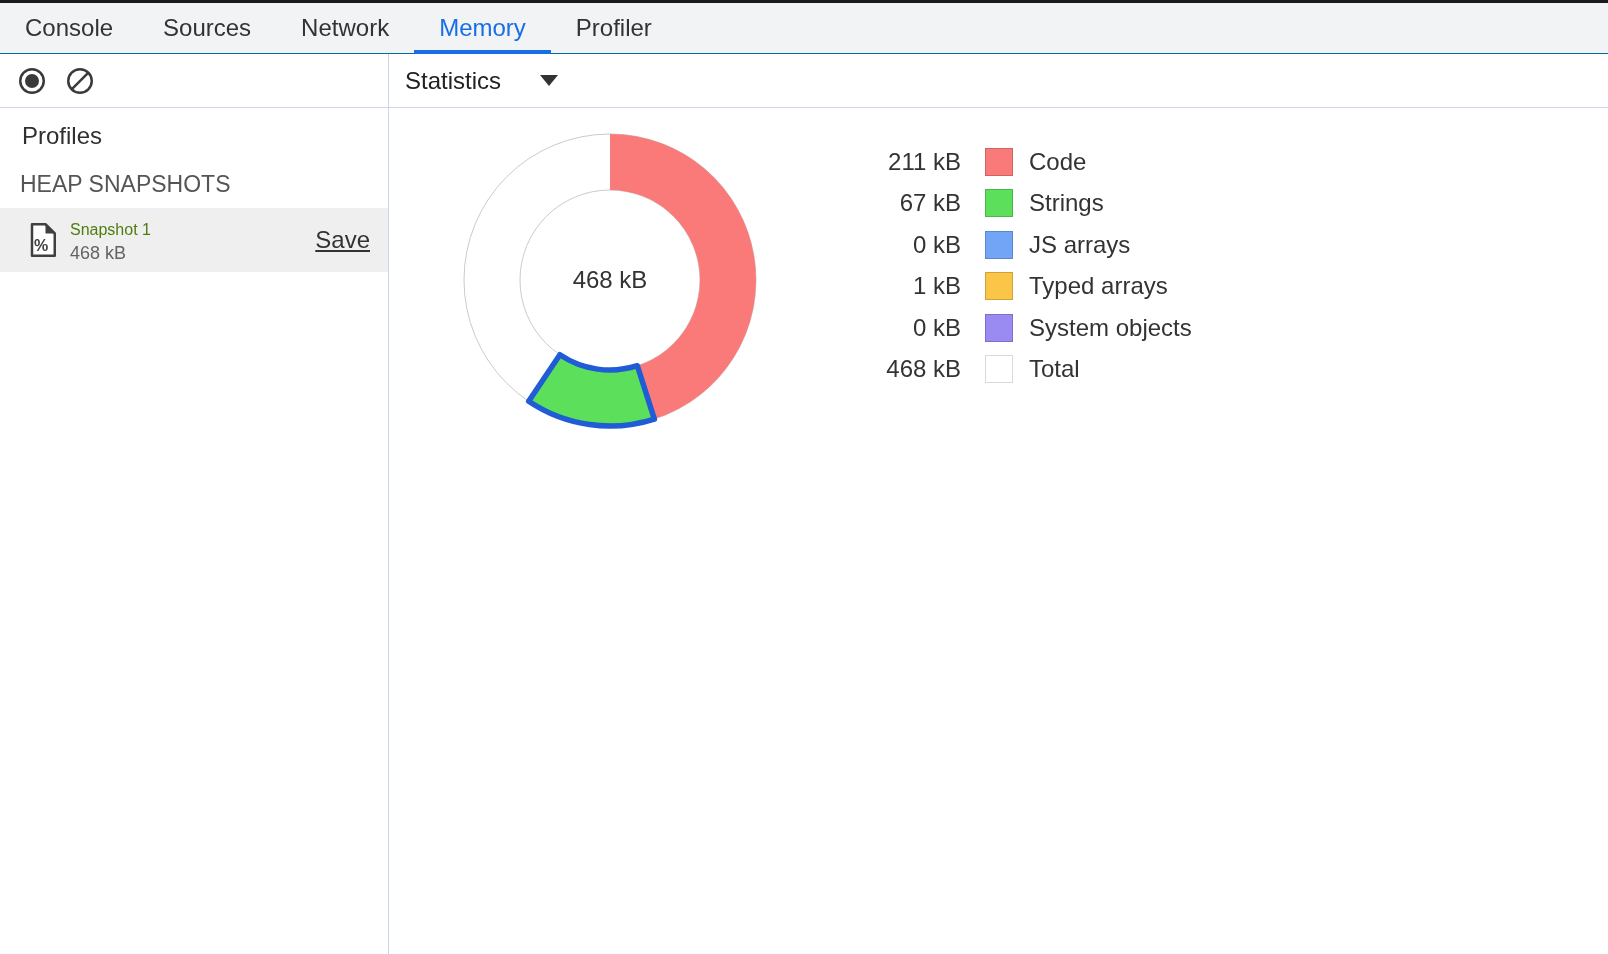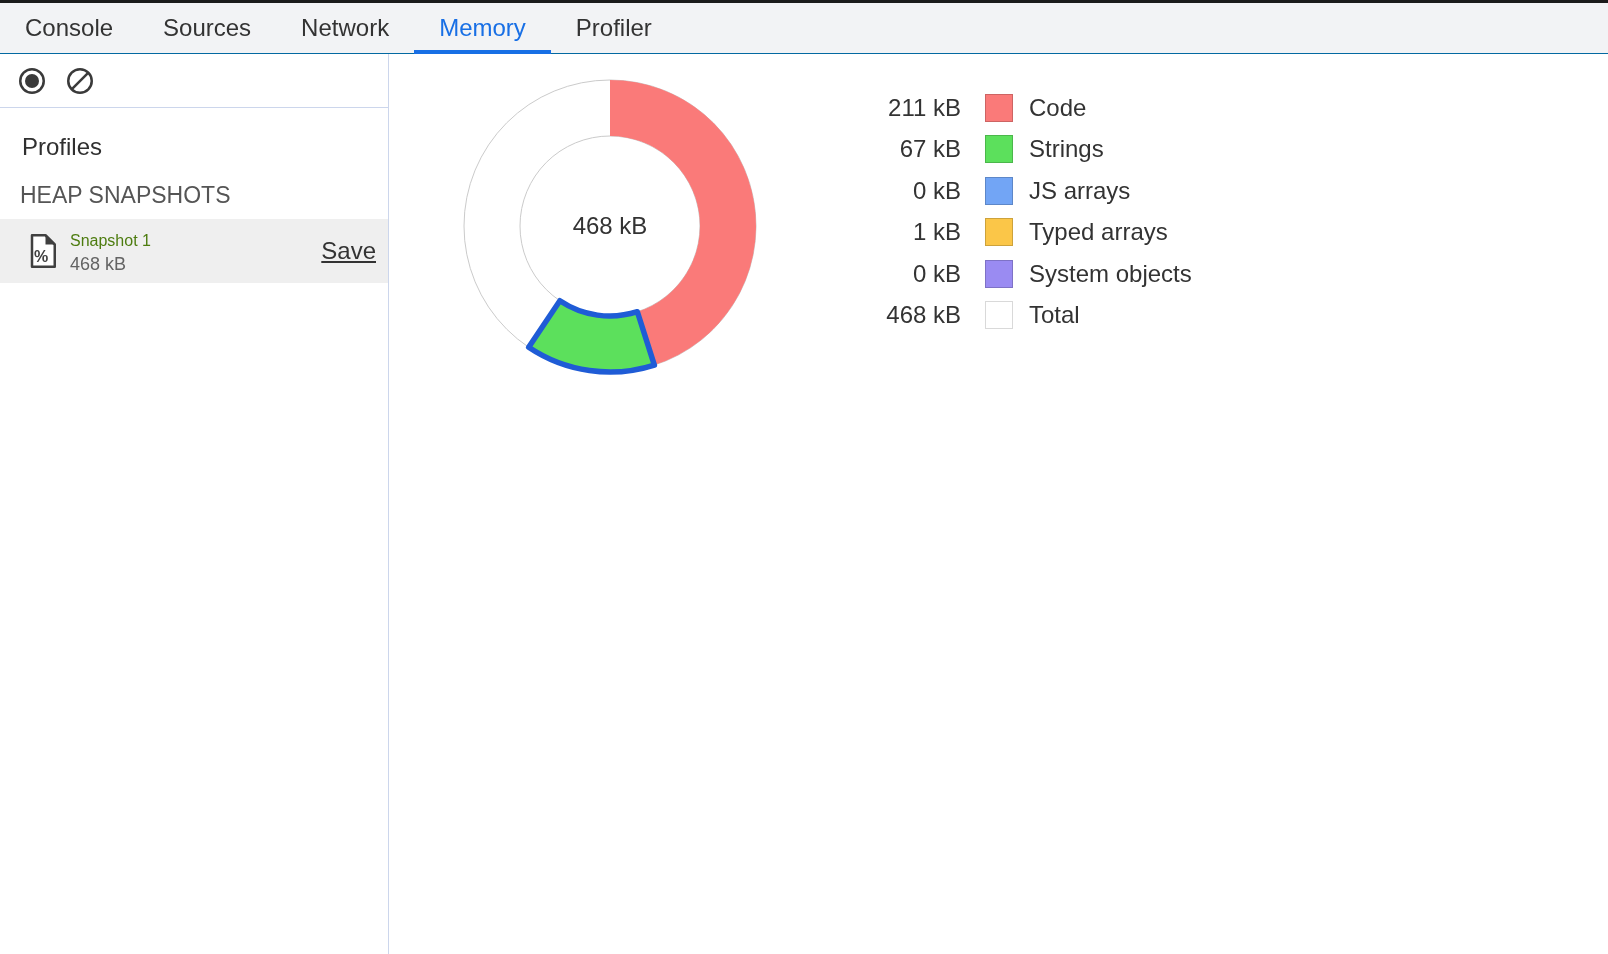--- a/index.html
+++ b/index.html
@@ -24,32 +24,32 @@
   .body-row { display:flex; height:900px; }
   .left-pane { width:389px; border-right:1px solid #ccd6ec; flex:none; display:flex; flex-direction:column; background:#fff; }
   .main-pane { flex:1; display:flex; flex-direction:column; background:#fff; }
   .toolbar { height:54px; border-bottom:1px solid #ccd6ec; display:flex; align-items:center; flex:none; }
   .toolbar-left { padding-left:18px; gap:20px; }
   .icon-btn { width:28px; height:28px; cursor:pointer; display:block; }
   .toolbar-main { padding-left:16px; }
   .stats-select { display:flex; align-items:center; gap:39px; font-size:24px; color:#222; cursor:pointer; }
   .caret { width:0; height:0; border-left:9px solid transparent; border-right:9px solid transparent; border-top:11px solid #333; }
   .sidebar { flex:1; overflow:hidden; }
-  .profiles-heading { margin-top:25px; padding-left:22px; font-size:24px; line-height:28px; color:#303030; }
+  .profiles-heading { margin-top:14px; padding-left:22px; font-size:24px; line-height:28px; color:#303030; }
   .section-heading { margin-top:20px; padding-left:20px; font-size:23px; line-height:28px; color:#555; }
   .snapshot-list { margin-top:10px; }
   .snapshot-row {
     height:64px; display:flex; align-items:center; padding:0 10px 0 30px; cursor:pointer;
   }
   .snapshot-row.selected { background:#efefef; }
   .snap-icon { width:26px; height:34px; flex:none; margin-right:14px; }
   .snap-text { flex:1; min-width:0; }
   .snap-title { font-size:16px; line-height:27px; color:#4d7c0f; }
   .snap-size { font-size:18px; line-height:21px; color:#636363; }
-  .save-link { font-size:24px; color:#333; text-decoration:underline; cursor:pointer; margin-right:2px; }
+  .save-link { font-size:24px; color:#333; text-decoration:underline; cursor:pointer; margin-right:8px; }
   .chart-area { position:relative; flex:1; }
   .donut-wrap { position:absolute; left:71px; top:22px; width:300px; height:300px; }
   .donut-wrap svg { position:absolute; left:0; top:0; }
   .center-label {
     position:absolute; inset:0; display:flex; align-items:center; justify-content:center;
     font-size:24px; color:#333; pointer-events:none;
   }
   .legend { position:absolute; left:400px; top:33px; }
   .legend-row { display:flex; align-items:center; height:41.5px; font-size:24px; color:#333; cursor:pointer; }
   .legend-row.bold { font-weight:normal; }
@@ -98,20 +98,26 @@
               <span class="snap-title" style="display:block">Snapshot 1</span>
               <span class="snap-size" style="display:block">468 kB</span>
             </span>
             <span class="save-link">Save</span>
           </div>
         </div>
     </div>
   </div>
 
   <div class="main-pane">
+    <div class="toolbar toolbar-main">
+      <div class="stats-select">
+        <span>Statistics</span>
+        <span class="caret"></span>
+      </div>
+    </div>
     <div class="chart-area">
       <div class="donut-wrap">
         <svg id="donut-svg" width="300" height="300" viewBox="0 0 300 300">
             <circle cx="150" cy="150" r="146" fill="none" stroke="#cbcbcb" stroke-width="1"></circle>
             <circle cx="150" cy="150" r="90" fill="none" stroke="#cbcbcb" stroke-width="1"></circle>
             <path d="M150.00 4.00 A146 146 0 0 1 194.37 289.09 L177.35 235.74 A90 90 0 0 0 150.00 60.00 Z" fill="#fa7a79"></path>
             <path d="M68.68 271.26 A146 146 0 0 1 67.06 270.16 L98.87 224.07 A90 90 0 0 0 99.87 224.75 Z" fill="#fbc648"></path>
             <path d="M194.37 289.09 A146 146 0 0 1 68.68 271.26 L99.87 224.75 A90 90 0 0 0 177.35 235.74 Z" fill="#5ce05c" stroke="#1f5cd6" stroke-width="5.5" stroke-linejoin="round"></path>
           </svg>
         <div class="center-label">468 kB</div>

